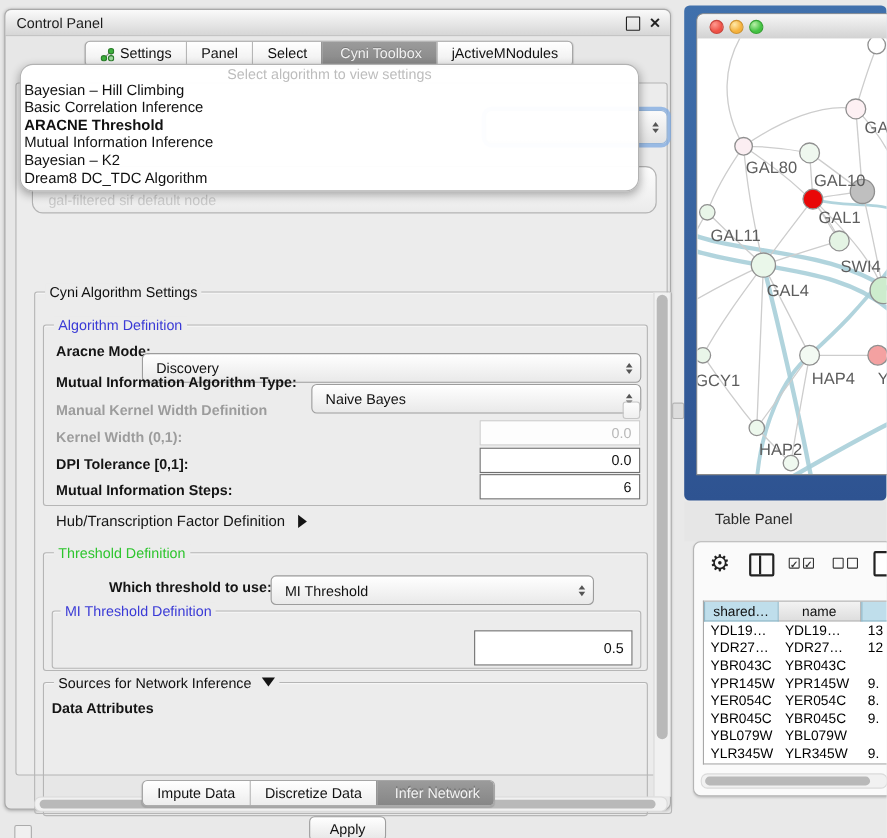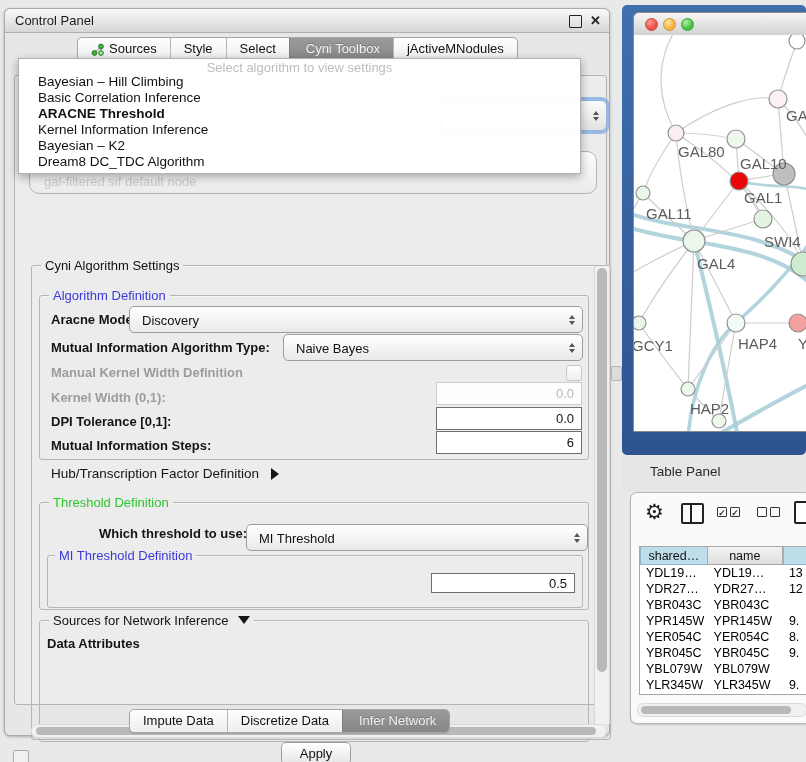--- a/index.html
+++ b/index.html
@@ -22,23 +22,23 @@
   .tabbar{display:inline-flex;height:22px;border:1px solid #a6a6a6;border-radius:5px;
           overflow:hidden;background:linear-gradient(#ffffff,#ededed);box-shadow:0 1px 1px rgba(0,0,0,.12);}
   .tab{display:flex;align-items:center;gap:5px;padding:0 13px;font-size:13px;color:#111;
        line-height:22px;white-space:nowrap;}
   .tab + .tab{border-left:1px solid #b6b6b6;}
   .tab.sel{background:linear-gradient(#9b9b9b,#868686);color:#f2f2f2;border-left:1px solid #7e7e7e;
            text-shadow:0 -1px 0 rgba(0,0,0,.2);padding-left:16px;}
 
   
   #algo-dd{left:13px;top:49px;width:561px;height:114px;background:rgba(255,255,255,.97);
-           border:1px solid #b2b2b2;border-radius:0;box-shadow:0 3px 9px rgba(0,0,0,.32);z-index:10;}
+           border:1px solid #b2b2b2;border-radius:12px;box-shadow:0 3px 9px rgba(0,0,0,.32);z-index:10;}
   #algo-hint{left:0;top:1px;width:100%;text-align:center;font-size:13px;color:#bdbdbd;}
-  .dd-item{height:16px;line-height:16px;font-size:13.5px;color:#111;padding-left:19px;white-space:nowrap;}
+  .dd-item{height:16px;line-height:16px;font-size:13.5px;color:#111;padding-left:3px;white-space:nowrap;}
   .dd-item.sel{font-weight:bold;}
 
   
   #stub-combo{left:436px;top:91px;width:164px;height:29px;border-radius:6px;z-index:5;
         background:linear-gradient(#fbfbfb,#e2e2e2);border:1px solid #93b4da;
         box-shadow:0 0 0 3px rgba(125,170,225,.75);}
   #gal-combo{left:24px;top:142px;width:566px;height:41px;border-radius:10px;z-index:4;
         background:linear-gradient(#fdfdfd,#ebebeb);border:1px solid #b3b3b3;}
   #gal-combo span{position:absolute;left:14px;top:22px;font-size:13px;color:#c9c9c9;}
 
@@ -47,21 +47,21 @@
         border:1px solid #b4b4b4;border-radius:3px;}
   .group{position:absolute;border:1px solid #b5b5b5;border-radius:3px;
          box-shadow:inset 0 1px 0 rgba(255,255,255,.55);}
   .gtitle{position:absolute;font-size:13px;background:#ececec;padding:0 4px;white-space:nowrap;z-index:2;}
   .gtitle.blue{color:#3a3ad6;} .gtitle.green{color:#2ec52e;} .gtitle.black{color:#111;}
 
   .lbl{position:absolute;font-size:13px;font-weight:bold;color:#141414;white-space:nowrap;}
   .lbl.dis{color:#9c9c9c;}
 
   .combo{position:absolute;background:linear-gradient(#ffffff,#e9e9e9);border:1px solid #9c9c9c;
-         border-radius:5px;font-size:13px;color:#111;box-shadow:inset 0 1px 0 #fff;}
+         border-radius:5px;font-size:13px;color:#111;box-shadow:inset 0 1px 0 #fff;margin-top:15px;}
   .combo .cval{position:absolute;left:12px;top:50%;transform:translateY(-50%);}
   .stepper{position:absolute;right:7px;top:50%;transform:translateY(-50%);
            display:flex;flex-direction:column;gap:2px;}
   .tri-up{width:0;height:0;border-left:3.5px solid transparent;border-right:3.5px solid transparent;
           border-bottom:4.5px solid #555;}
   .tri-dn{width:0;height:0;border-left:3.5px solid transparent;border-right:3.5px solid transparent;
           border-top:4.5px solid #555;}
 
   .field{position:absolute;background:#fff;border:1px solid #6f6f6f;font-size:13px;color:#111;
          display:flex;align-items:center;justify-content:flex-end;padding-right:7px;box-sizing:border-box;}
@@ -140,24 +140,24 @@
 
     <div class="abs" style="left:72px;top:28px;">
       <div class="tabbar" id="top-tabbar">
           <div class="tab">
             <svg width="13" height="13">
               <path d="M3.5 10 L10 3.5 M10 10 L10 3.5" stroke="#8a8a8a" stroke-width="1" fill="none"></path>
               <circle cx="3.5" cy="10" r="2.4" fill="#3db03d" stroke="#2b7d2b"></circle>
               <circle cx="10" cy="3.5" r="2.4" fill="#3db03d" stroke="#2b7d2b"></circle>
               <circle cx="10" cy="10" r="2.4" fill="#9fd89f" stroke="#2b7d2b"></circle>
             </svg>
-            <span>Sources</span>
-          </div>
-          <div class="tab">
-            <span>Style</span>
+            <span>Settings</span>
+          </div>
+          <div class="tab">
+            <span>Panel</span>
           </div>
           <div class="tab">
             <span>Select</span>
           </div>
           <div class="tab sel">
             <span>Cyni Toolbox</span>
           </div>
           <div class="tab">
             <span>jActiveMNodules</span>
           </div>
@@ -208,32 +208,32 @@
 
       <div class="abs" style="left:36px;top:390px;font-size:13.5px;color:#141414;">
         <span>Hub/Transcription Factor Definition</span>
         <span class="arrow-right" style="margin-left:8px;"></span>
       </div>
 
       <div class="group" style="left:24px;top:426px;width:548px;height:106px;"></div>
       <div class="gtitle green" style="left:34px;top:419px;">Threshold Definition</div>
 
       <div class="lbl" style="left:84px;top:450px;">Which threshold to use:</div>
-      <div class="combo" style="left:231px;top:448px;width:292px;height:25px;padding-left:48px;">
+      <div class="combo" style="left:231px;top:432px;width:292px;height:25px;">
         <span class="cval">MI Threshold</span>
         <span class="stepper">
             <span class="tri-up"></span>
             <span class="tri-dn"></span>
           </span>
       </div>
 
       <div class="group" style="left:32px;top:479px;width:534px;height:51px;"></div>
       <div class="gtitle blue" style="left:40px;top:472px;">MI Threshold Definition</div>
 
-      <div class="field" style="left:416px;top:497px;width:144px;height:20px;">0.5</div>
+      <div class="field" style="left:416px;top:497px;width:144px;height:32px;">0.5</div>
 
       <div class="group" style="left:24px;top:544px;width:548px;height:120px;"></div>
       <div class="gtitle black" style="left:34px;top:537px;">
         <span>Sources for Network Inference</span>
         <span class="arrow-down" style="margin-left:6px;"></span>
       </div>
       <div class="lbl" style="left:32px;top:560px;">Data Attributes</div>
 
 
       <div class="abs htrack" style="left:16px;top:648px;width:574px;height:12px;">
@@ -252,21 +252,21 @@
     <div id="gal-combo" class="abs">
       <span>gal-filtered sif default node</span>
     </div>
 
     <div id="algo-dd" class="abs">
       <div id="algo-hint" class="abs">Select algorithm to view settings</div>
       <div style="position:absolute;left:0;top:15px;width:100%;" id="dd-items">
           <div class="dd-item">Bayesian – Hill Climbing</div>
           <div class="dd-item">Basic Correlation Inference</div>
           <div class="dd-item sel">ARACNE Threshold</div>
-          <div class="dd-item">Kernel Information Inference</div>
+          <div class="dd-item">Mutual Information Inference</div>
           <div class="dd-item">Bayesian – K2</div>
           <div class="dd-item">Dream8 DC_TDC Algorithm</div>
         </div>
     </div>
 
     <div class="abs" style="left:124px;top:700px;">
       <div class="tabbar" id="bottom-tabbar">
           <div class="tab">
             <span>Impute Data</span>
           </div>

